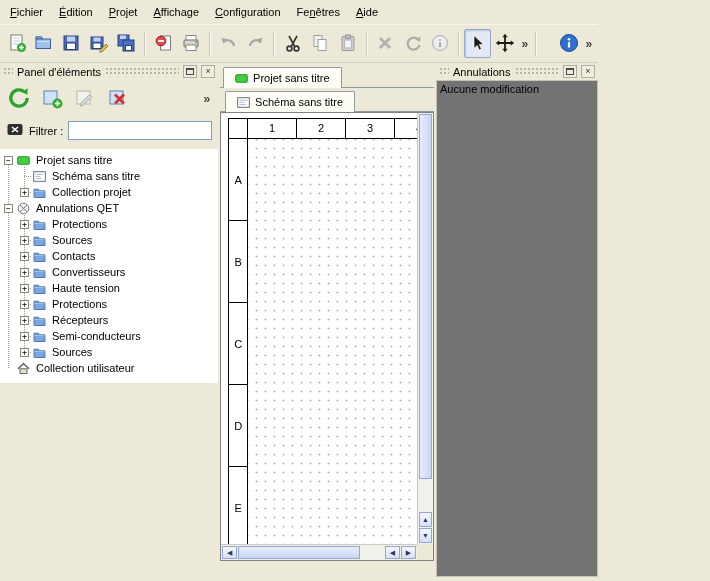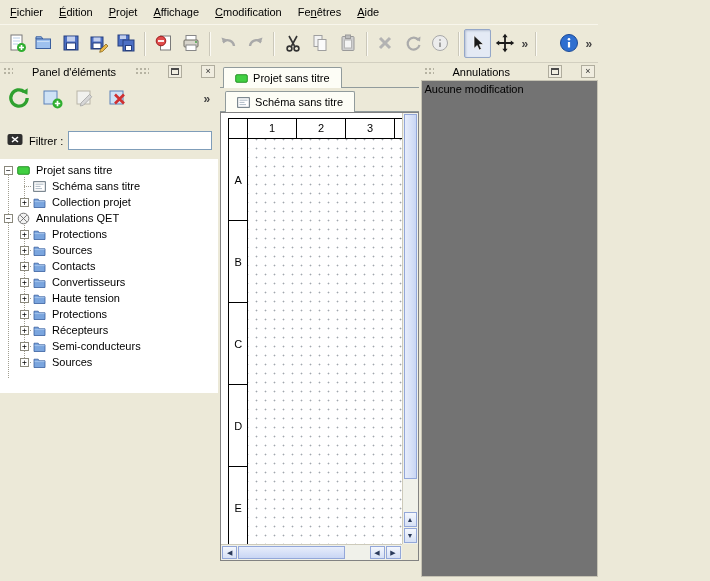--- a/index.html
+++ b/index.html
@@ -19,33 +19,33 @@
 .tsep{width:0;height:24px;border-left:1px solid #cbc8ba;border-right:1px solid #fbfaf4;margin:0 4px;}
 .tchevron{padding:0 3px;font-weight:bold;color:#444;font-size:12px;}
 
 
 .body{flex:1;display:flex;min-height:0;}
 .splitter{flex:0 0 2px;}
 
 
 .left-dock{flex:0 0 194px;display:flex;flex-direction:column;min-height:0;}
 .right-dock{flex:0 0 162px;display:flex;flex-direction:column;min-height:0;padding-bottom:4px;justify-content:flex-end;}
-.dock-title{flex:0 0 17px;display:flex;align-items:center;gap:19px;padding:2px 3px;}
+.dock-title{flex:0 0 17px;display:flex;align-items:center;gap:4px;padding:2px 3px;}
 .grip{height:9px;background-image:radial-gradient(circle,#b6b3a2 0.9px,transparent 1px);background-size:4px 4px;}
 .grip.lead{width:10px;}
 .grip.fill{flex:1;}
 .dock-title .ttl{white-space:nowrap;}
 .dock-btn{width:14px;height:13px;border:1px solid #b0ad9e;background:#f0ede0;display:flex;align-items:center;justify-content:center;font-size:9px;line-height:1;color:#333;}
 .float-glyph{width:8px;height:7px;border:1px solid #4a4a4a;border-top-width:2px;}
 
 
 .panel-toolbar{flex:0 0 38px;display:flex;align-items:center;gap:5px;padding:4px 5px;}
 .pbtn{width:28px;height:28px;display:flex;align-items:center;justify-content:center;border:1px solid transparent;}
 .panel-toolbar .tchevron{margin-left:auto;}
-.filter-row{display:flex;align-items:center;gap:5px;padding:2px 6px;margin-top:11px;}
+.filter-row{display:flex;align-items:center;gap:5px;padding:2px 6px;margin-top:1px;}
 .filter-input{flex:1;height:19px;border:1px solid #7f9db9;background:#fff;font:inherit;padding:1px 3px;min-width:0;}
 
 
 .tree{margin-top:7px;height:234px;background:#fff;position:relative;padding-top:3px;overflow:hidden;}
 .vguide{position:absolute;left:8px;top:11px;height:208px;border-left:1px dotted #a19e90;}
 .titem{height:16px;display:flex;align-items:center;gap:4px;padding-left:4px;position:relative;cursor:default;}
 .titem.lvl1{padding-left:20px;}
 .titem.lvl1::before{content:"";position:absolute;left:24px;top:-8px;height:16px;border-left:1px dotted #a19e90;}
 .titem.lvl1::after{content:"";position:absolute;left:24px;top:8px;width:7px;border-top:1px dotted #a19e90;}
 .texp{position:relative;z-index:2;flex:0 0 9px;width:9px;height:9px;background:#fff;border:1px solid #8a887c;font-size:8px;line-height:7px;text-align:center;font-family:"DejaVu Sans Mono",monospace;}
@@ -116,21 +116,21 @@
   </defs>
 </svg>
 
 <div class="window">
 
   <div class="menubar">
     <div class="menu-item"><span></span><span class="mn">F</span><span>ichier</span></div>
     <div class="menu-item"><span></span><span class="mn">É</span><span>dition</span></div>
     <div class="menu-item"><span></span><span class="mn">P</span><span>rojet</span></div>
     <div class="menu-item"><span></span><span class="mn">A</span><span>ffichage</span></div>
-    <div class="menu-item"><span></span><span class="mn">C</span><span>modification</span></div>
+    <div class="menu-item"><span></span><span class="mn">C</span><span>onfiguration</span></div>
     <div class="menu-item"><span>Fe</span><span class="mn">n</span><span>êtres</span></div>
     <div class="menu-item"><span></span><span class="mn">A</span><span>ide</span></div>
   </div>
 
   <div class="toolbar">
     <div class="tbtn">
         <span><svg width="20" height="20" viewBox="0 0 20 20">
             <rect x="4" y="2" width="11" height="15" fill="#fff" stroke="#7a7a7a"></rect>
             <path d="M6 5h7M6 8h7M6 11h5" stroke="#b8cfe8"></path>
             <circle cx="14.5" cy="14.5" r="4.5" fill="#2fae2f"></circle>
@@ -395,20 +395,27 @@
             </svg>
           <span class="tlabel">Semi-conducteurs</span>
         </div>
         <div class="titem lvl1">
           <span class="texp">+</span>
           <svg class="ticon">
               <use href="#i-folder"></use>
             </svg>
           <span class="tlabel">Sources</span>
         </div>
+        <div class="titem lvl0">
+          <span class="tspacer"></span>
+          <svg class="ticon">
+              <use href="#i-home"></use>
+            </svg>
+          <span class="tlabel">Collection utilisateur</span>
+        </div>
       </div>
     </div>
 
     <div class="splitter"></div>
 
     <div class="center">
       <div class="proj-tabbar">
         <div class="tab">
           <svg class="tab-icon">
               <use href="#i-project"></use>

